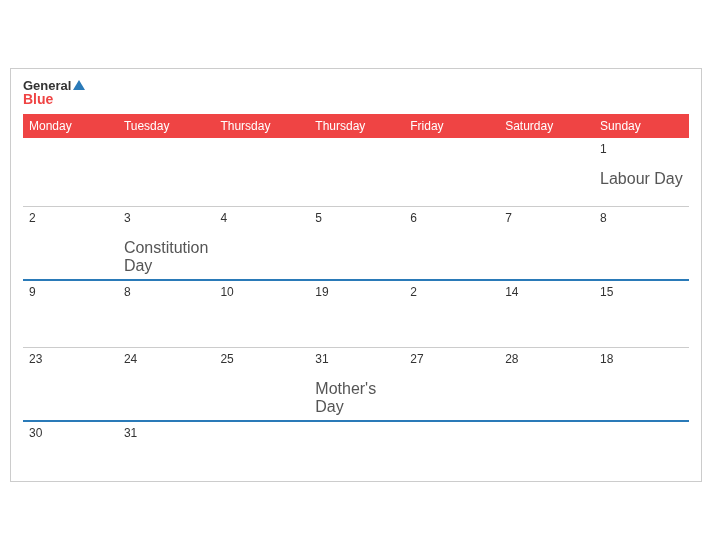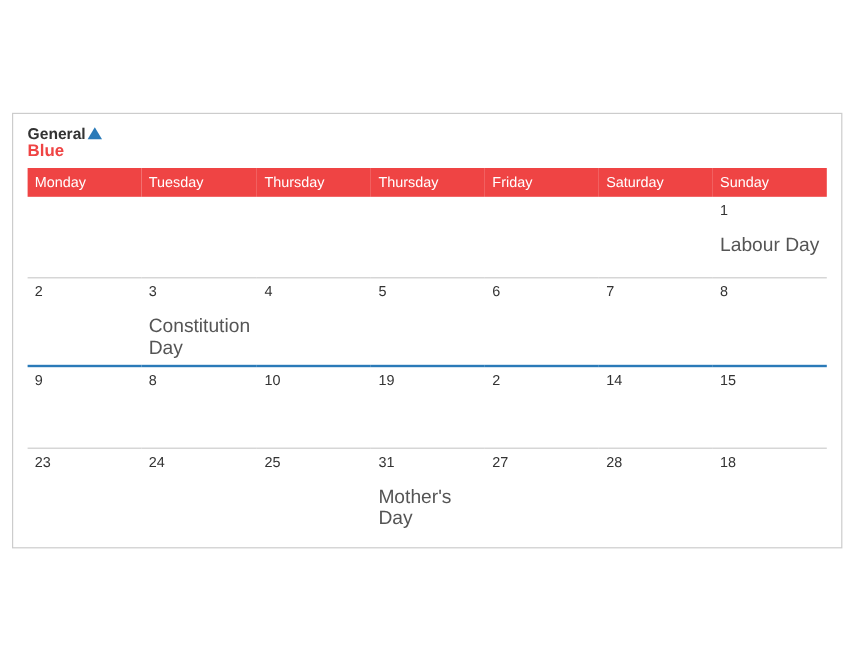--- a/index.html
+++ b/index.html
@@ -211,15 +211,28 @@
           <td>
             <span class="day-num">27</span>
           </td>
           <td>
             <span class="day-num">28</span>
           </td>
           <td>
             <span class="day-num">18</span>
           </td>
         </tr>
+        <tr class="row-highlighted last-row">
+          <td>
+            <span class="day-num">30</span>
+          </td>
+          <td>
+            <span class="day-num">31</span>
+          </td>
+          <td></td>
+          <td></td>
+          <td></td>
+          <td></td>
+          <td></td>
+        </tr>
       </tbody>
   </table>
 </div>
 
 </body></html>

